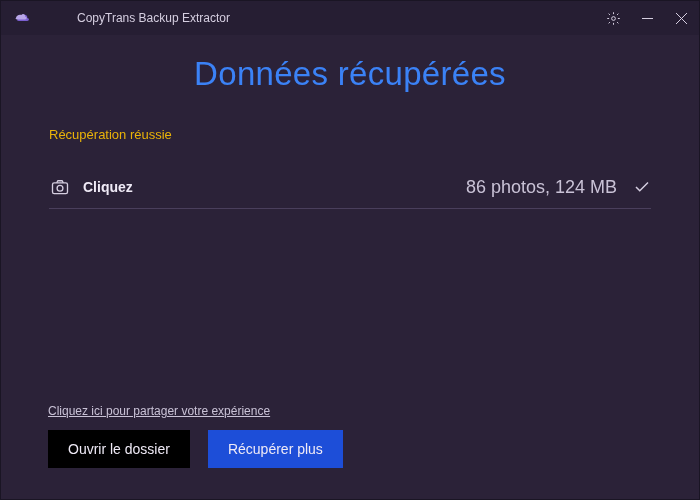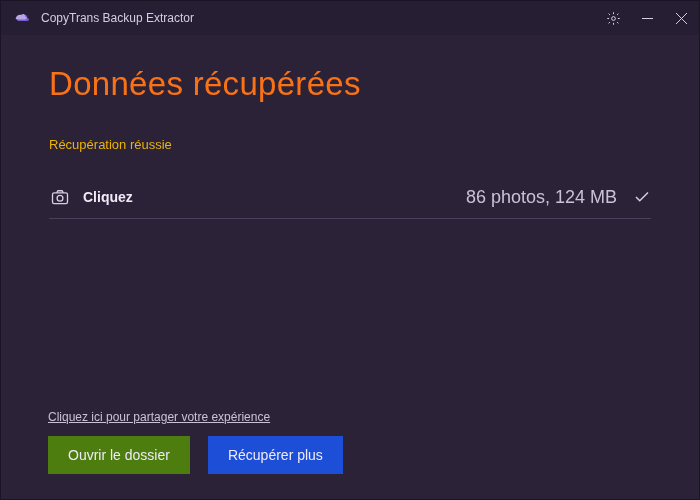--- a/index.html
+++ b/index.html
@@ -28,20 +28,21 @@
       height: 18px;
       margin-right: 10px;
       display: flex;
       align-items: center;
       justify-content: center;
     }
     .app-title {
       font-size: 12px;
       color: #d5cee0;
       flex: 1;
+      margin-left: 36px;
     }
     .titlebar-controls {
       display: flex;
       align-items: center;
       gap: 18px;
     }
     .titlebar-btn {
       width: 16px;
       height: 16px;
       display: flex;
@@ -49,24 +50,24 @@
       justify-content: center;
       color: #d5cee0;
       cursor: pointer;
     }
     .content {
       padding: 20px 48px 0 48px;
     }
     .page-title {
       font-size: 33px;
       font-weight: 300;
-      color: #f97316;
-      margin-top: 10px;
+      color: #3b82f6;
       margin-bottom: 34px;
       letter-spacing: 0.3px;
+      text-align: center;
     }
     .status-text {
       font-size: 13px;
       color: #eab308;
       margin-bottom: 28px;
     }
     .item-row {
       display: flex;
       align-items: center;
       padding: 6px 0 10px 0;
@@ -96,21 +97,21 @@
       width: 18px;
       height: 18px;
       display: flex;
       align-items: center;
       justify-content: center;
       color: #d5cee0;
     }
     .bottom {
       position: absolute;
       left: 48px;
-      bottom: 26px;
+      bottom: 32px;
     }
     .feedback-link {
       font-size: 12px;
       color: #c9c2d6;
       text-decoration: underline;
       cursor: pointer;
       display: inline-block;
       margin-bottom: 12px;
     }
     .button-row {
@@ -122,21 +123,21 @@
       padding: 0 20px;
       font-size: 14px;
       display: flex;
       align-items: center;
       justify-content: center;
       cursor: pointer;
       border: none;
       color: #efeaf6;
     }
     .btn-primary {
-      background: #4d7c0f;
+      background: #000000;
     }
     .btn-secondary {
       background: #1d4ed8;
     }
   </style>
 </head>
 <body>
 
 <div class="titlebar">
   <div class="app-icon">

